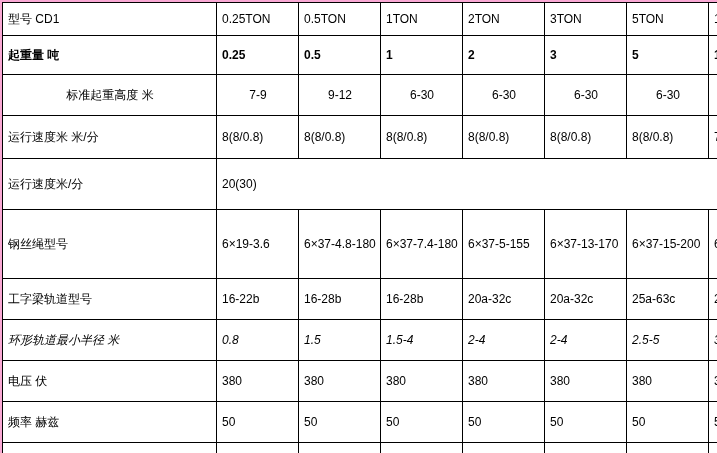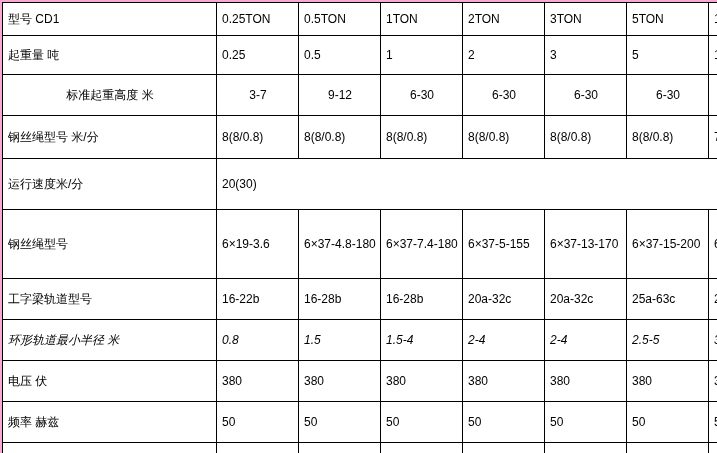--- a/index.html
+++ b/index.html
@@ -33,21 +33,21 @@
     word-break: break-word;
     background: #ffffff;
   }
   td.label {
     width: 204px;
   }
   td.val {
     width: 72px;
   }
   tr.r-head td { height: 22px; }
-  tr.r-cap td { height: 28px; }
+  tr.r-cap td { height: 28px; font-weight: bold; }
   tr.r-height td { height: 30px; text-align: center; }
   tr.r-lift td { height: 32px; }
   tr.r-run td { height: 40px; }
   tr.r-rope td { height: 58px; }
   tr.r-beam td { height: 30px; margin-top: 17px; }
   tr.r-radius td { height: 30px; font-style: italic; }
   tr.r-volt td { height: 30px; }
   tr.r-freq td { height: 30px; }
   tr.r-phase td { height: 30px; }
 </style>
@@ -74,31 +74,31 @@
         <td class="val">0.5</td>
         <td class="val">1</td>
         <td class="val">2</td>
         <td class="val">3</td>
         <td class="val">5</td>
         <td class="val">10</td>
       </tr>
 
       <tr class="r-height">
         <td class="label">标准起重高度  米</td>
-        <td class="val">3-7</td>
+        <td class="val">7-9</td>
         <td class="val">9-12</td>
         <td class="val">6-30</td>
         <td class="val">6-30</td>
         <td class="val">6-30</td>
         <td class="val">6-30</td>
         <td class="val">6-30</td>
       </tr>
 
       <tr class="r-lift">
-        <td class="label">钢丝绳型号 米/分</td>
+        <td class="label">运行速度米 米/分</td>
         <td class="val">8(8/0.8)</td>
         <td class="val">8(8/0.8)</td>
         <td class="val">8(8/0.8)</td>
         <td class="val">8(8/0.8)</td>
         <td class="val">8(8/0.8)</td>
         <td class="val">8(8/0.8)</td>
         <td class="val">7(7/0.7)</td>
       </tr>
 
       <tr class="r-run">

